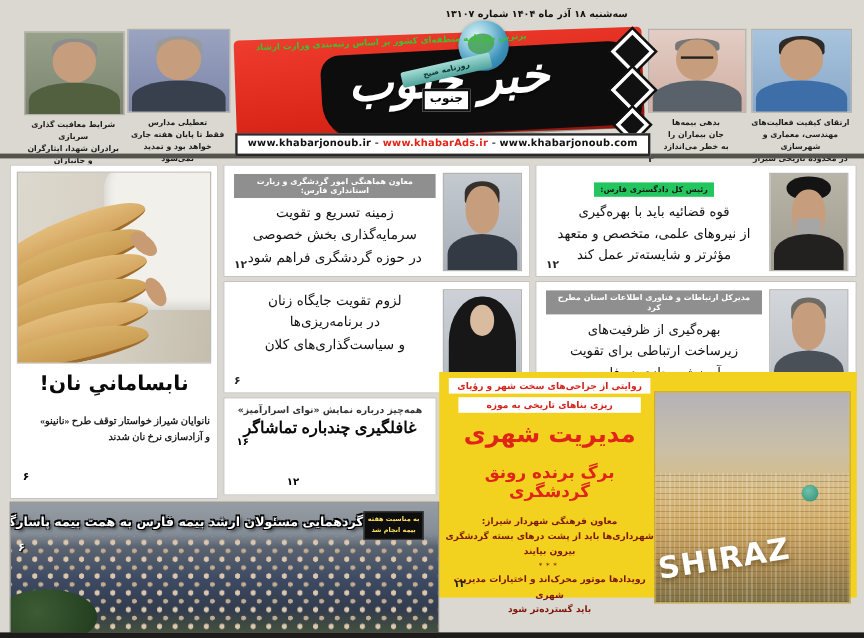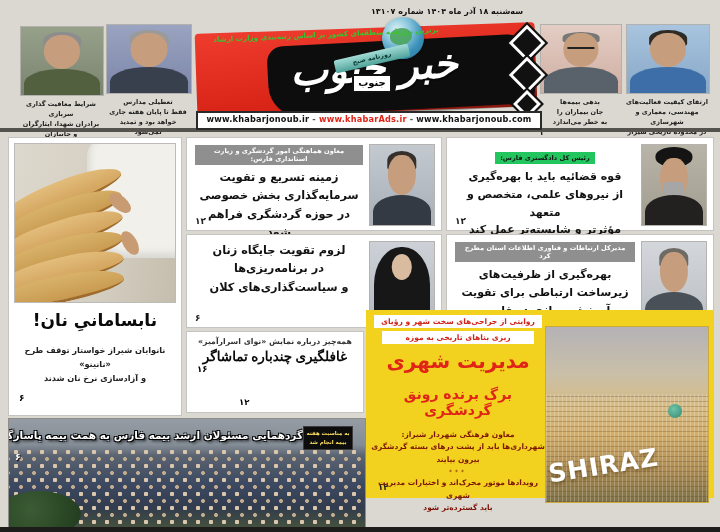--- a/index.html
+++ b/index.html
@@ -58,40 +58,40 @@
   .urlbar .sep{margin:0 3px;color:#555;}
   .urlred{color:#e02418;}
   .hdrline{left:0;top:128px;width:720px;height:4px;background:#55534d;}
   
   .box{position:absolute;background:#fff;border:1px solid #c6c4c0;direction:rtl;}
   .aphoto{position:absolute;left:6px;top:6px;width:64px;height:80px;border:1px solid #b5b3af;overflow:hidden;}
   .atext{position:absolute;top:7px;right:74px;left:78px;text-align:center;}
   .kicker{display:inline-block;font-size:6.6px;font-weight:bold;padding:2px 5px;margin-bottom:4px;}
   .kicker-yellow{background:#22c55e;color:#141414;}
   .kicker-gray{background:#8f8f8f;color:#fff;}
-  .ahead{font-size:11.3px;font-weight:700;color:#111;line-height:1.62;white-space:pre-line;
+  .ahead{font-size:11.3px;font-weight:400;color:#111;line-height:1.62;white-space:pre-line;
          letter-spacing:-.2px;}
   .apage{position:absolute;left:8px;bottom:4px;font-size:9px;font-weight:bold;color:#222;}
   
   .box .aphoto{left:auto;right:6px;}
   .box .atext{right:78px;left:8px;}
   
   .leadbox{left:8px;top:137px;width:172px;height:277px;}
   .breadimg{position:absolute;left:5px;top:5px;width:160px;height:158px;overflow:hidden;
             border:1px solid #bdbbb7;background:linear-gradient(100deg,#ddd8cd 0%,#d5cfc2 55%,#c5beae 100%);}
   .shirt{position:absolute;right:-8px;top:-6px;width:96px;height:120px;background:#f1f0ea;
          border-radius:18px 0 0 38px;box-shadow:inset 2px -4px 8px rgba(0,0,0,.12);}
   .hand{position:absolute;width:26px;height:14px;background:#c99b72;border-radius:50%;}
   .bread{position:absolute;left:-22px;width:132px;height:24px;background:
          linear-gradient(#e3bd7c,#d2a35c);border-bottom:3px solid #a06c2c;
          border-radius:50%/62% 62% 42% 42%;}
   .leadhead{position:absolute;left:0;right:0;top:172px;text-align:center;font-size:17px;
             font-weight:900;color:#0a0a0a;direction:rtl;}
-  .leadsub{position:absolute;left:6px;right:6px;top:206px;text-align:center;font-size:8.2px;
-           font-weight:bold;color:#222;direction:rtl;white-space:pre-line;line-height:1.7;}
+  .leadsub{position:absolute;left:6px;right:6px;top:206px;text-align:right;font-size:8.2px;
+           font-weight:bold;color:#222;direction:rtl;white-space:pre-line;line-height:1.7;font-family:Liberation Serif, serif;}
   .leadpage{position:absolute;left:10px;bottom:12px;font-size:9px;font-weight:bold;}
   
   .m3{left:186px;top:331px;width:176px;height:80px;text-align:center;}
   .m3k{font-size:7.8px;font-weight:bold;color:#333;margin-top:5px;}
   .m3h{font-size:13.5px;font-weight:900;color:#0a0a0a;margin-top:2px;letter-spacing:-.3px;font-family:Liberation Serif, serif;}
   .m3h2{font-size:9.8px;font-weight:900;color:#0a0a0a;margin-top:7px;line-height:1.6;white-space:pre-line;}
   .m3p16{position:absolute;left:10px;top:32px;font-size:8.5px;font-weight:bold;}
   .m3p12{position:absolute;left:52px;bottom:5px;font-size:8.5px;font-weight:bold;}
   
   .feature{left:366px;top:310px;width:348px;height:188px;background:#f2d11f;}

